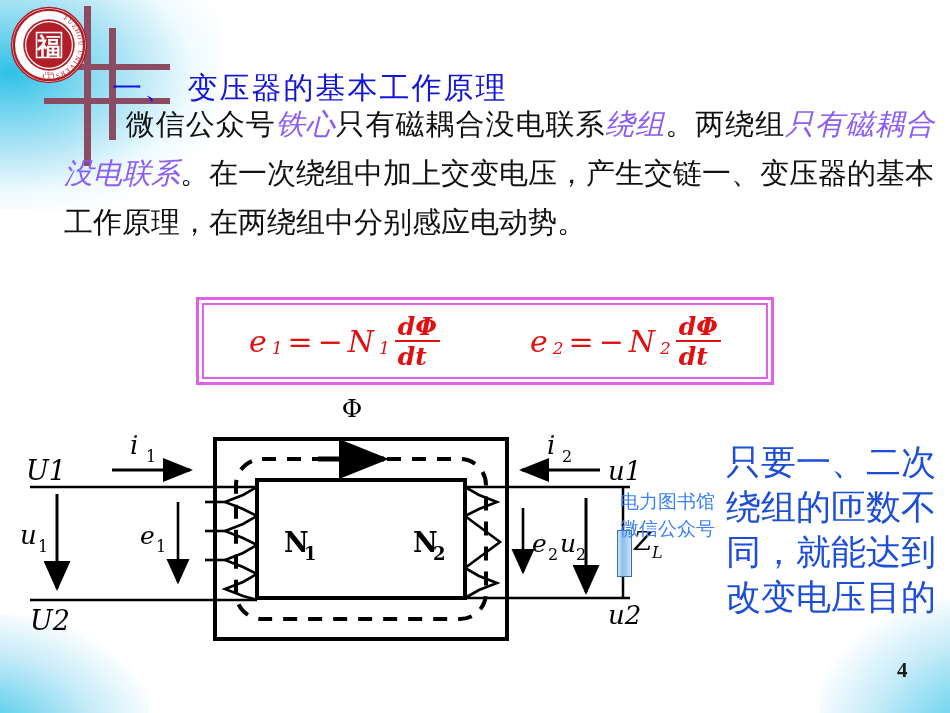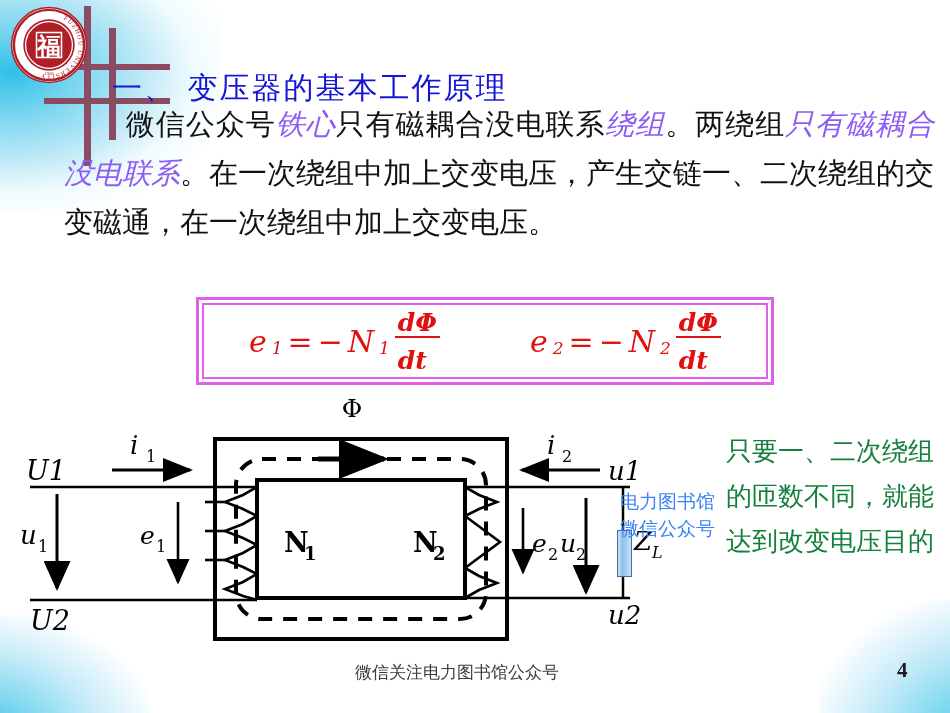--- a/index.html
+++ b/index.html
@@ -68,40 +68,40 @@
     display:flex;align-items:center;justify-content:space-around;
   }
   .formula{
     color:#e01010;font-style:italic;
     font-family:"DejaVu Serif", serif;
     font-size:30px;display:flex;align-items:center;gap:5px;
   }
   .formula .sub{font-size:17px;vertical-align:sub;position:relative;top:7px;font-style:italic;}
   .frac{display:inline-block;text-align:left;vertical-align:middle;line-height:1.0;}
   .frac .num{display:block;font-size:25px;padding:0 3px 1px 3px;border-bottom:2px solid #e01010;font-weight:bold;}
-  .frac .den{display:block;font-size:25px;padding:10px 3px 0 3px;font-weight:bold;}
+  .frac .den{display:block;font-size:25px;padding:2px 3px 0 3px;font-weight:bold;}
   
   #diagram{position:absolute;left:0;top:392px;width:740px;height:275px;}
   
   #zl-box{
     position:absolute;left:617px;top:530px;width:13px;height:45px;
     background:linear-gradient(to right,#cfe4f7 0%,#8cc0ea 35%,#a9d2f2 70%,#cfe4f7 100%);
     border:1px solid #3a6fa8;
   }
   
   #watermark{
     position:absolute;left:620px;top:488px;
     font-size:19px;line-height:27px;color:#3b82f6;
     font-family:"DejaVu Serif", serif;
     white-space:nowrap;pointer-events:none;
   }
   
   #side-note{
-    position:absolute;left:726px;top:429px;width:215px;
-    font-size:26px;line-height:45px;color:#15803d;
+    position:absolute;left:726px;top:440px;width:215px;
+    font-size:35px;line-height:45px;color:#1d4ed8;
     font-family:"DejaVu Serif", serif;
   }
   
   #footer-text{
     position:absolute;left:355px;top:661px;
     font-size:17px;color:#3a3a3a;
     font-family:"DejaVu Serif", serif;
   }
   #page-number{
     position:absolute;left:897px;top:658px;
@@ -133,21 +133,21 @@
       <textPath href="#ringpath" startOffset="8%">FUZHOU UNIVERSITY</textPath>
     </text>
     <rect x="34" y="34" width="32" height="32" fill="none" stroke="#ffffff" stroke-width="2"></rect>
     <text x="50" y="62" font-size="30" fill="#ffffff" text-anchor="middle" font-family="DejaVu Serif, serif" font-weight="bold">福</text>
     <text x="50" y="88" font-size="6" fill="#b01f28" text-anchor="middle" font-family="Liberation Serif, serif">1958</text>
   </svg>
 
   <div id="title">一、  变压器的基本工作原理</div>
 
   <div id="body-text">
-    <span class="ind"></span><span>微信公众号</span><span class="hl">铁心</span><span>只有磁耦合没电联系</span><span class="hl">绕组</span><span>。两绕组</span><span class="hl">只有磁耦合没电联系</span><span>。在一次绕组中加上交变电压，产生交链一、二次绕组的交变磁通，在一次绕组中加上交变电压。</span>
+    <span class="ind"></span><span>微信公众号</span><span class="hl">铁心</span><span>只有磁耦合没电联系</span><span class="hl">绕组</span><span>。两绕组</span><span class="hl">只有磁耦合没电联系</span><span>。在一次绕组中加上交变电压，产生交链一、变压器的基本工作原理，在两绕组中分别感应电动势。</span>
   </div>
 
   <div id="formula-box">
     <div id="formula-inner">
 
       <div class="formula">
         <span>e</span>
           <span class="sub">1</span>
         <span>=</span>
         <span>−</span>
@@ -268,16 +268,15 @@
 
   <div id="zl-box"></div>
 
   <div id="watermark">
     <div>电力图书馆</div>
     <div>微信公众号</div>
   </div>
 
   <div id="side-note">只要一、二次绕组的匝数不同，就能达到改变电压目的</div>
 
-  <div id="footer-text">微信关注电力图书馆公众号</div>
   <div id="page-number">4</div>
 
 </div>
 
 </body></html>

